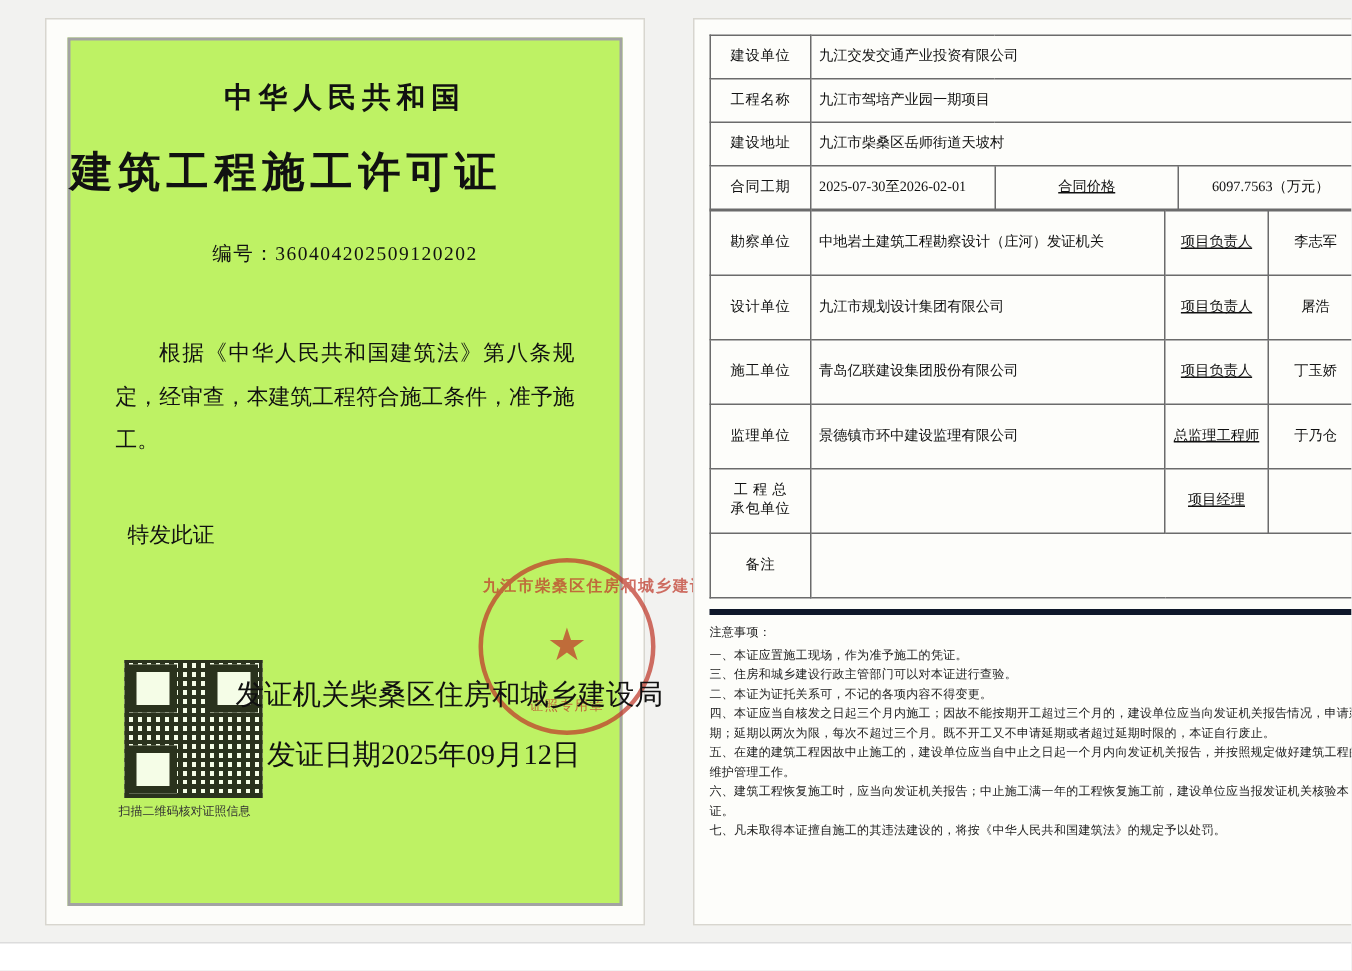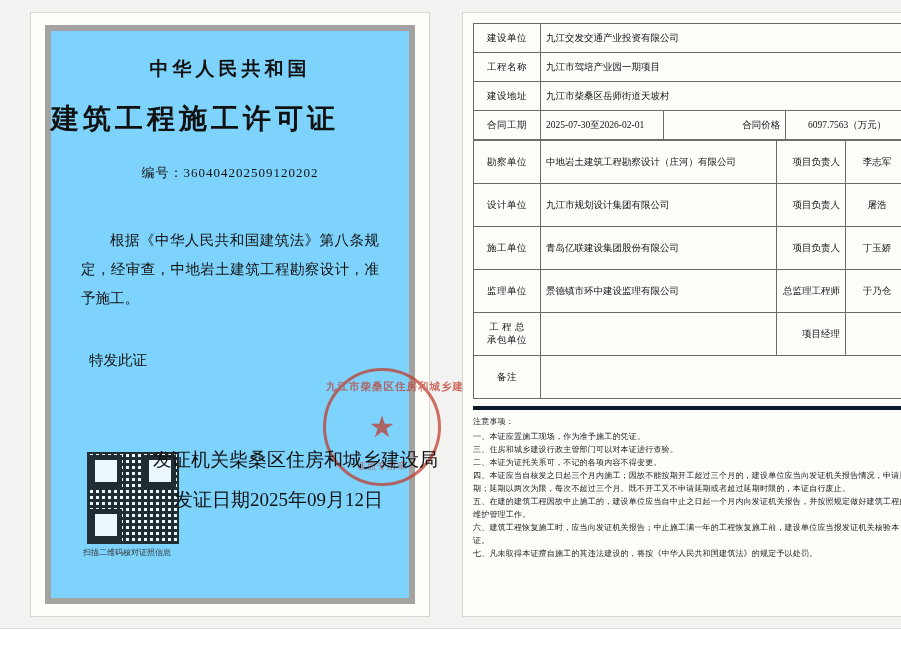--- a/index.html
+++ b/index.html
@@ -28,23 +28,23 @@
     width: 400px;
     height: 605px;
     padding: 0;
   }
   .left-inner {
     position: absolute;
     left: 14px;
     top: 12px;
     right: 14px;
     bottom: 12px;
-    border: 6px solid #a3a3a3;
+    border: 2px solid #a3a3a3;
     box-sizing: border-box;
-    background: #7dd3fc;
+    background: #bef264;
   }
   .cert-title-sm {
     text-align: center;
     font-size: 19px;
     letter-spacing: 4px;
     margin-top: 25px;
     color: #111;
     font-weight: bold;
   }
   .cert-title-lg {
@@ -83,21 +83,21 @@
     text-align: right;
     font-size: 19px;
     color: #111;
     line-height: 2.1;
   }
   .sig-line { white-space: nowrap; }
   
   .qr-wrap {
     position: absolute;
     left: 36px;
-    bottom: 40px;
+    bottom: 56px;
     width: 96px;
   }
   .qr-code {
     width: 92px;
     height: 92px;
     background:
       repeating-linear-gradient(90deg,#111 0 3px,transparent 3px 6px),
       repeating-linear-gradient(0deg,#111 0 3px,transparent 3px 6px);
     background-color: #fff;
     opacity: .85;
@@ -190,22 +190,23 @@
     line-height: 1.35;
   }
   td.lbl {
     width: 56px;
     text-align: center;
     letter-spacing: 0.5px;
     white-space: nowrap;
   }
   td.lbl2 {
     width: 58px;
-    text-align: right;
-    white-space: nowrap;
+    text-align: center;
+    white-space: nowrap;
+    text-decoration: underline;
   }
   td.val { text-align: left; }
   td.val-c { text-align: center; }
   .section-title {
     text-align: center;
     font-size: 10px;
     padding: 4px 0 4px 0;
     color: #111;
     letter-spacing: 1px;
   }
@@ -245,21 +246,21 @@
     <div class="left-inner">
 
       <div class="cert-title-sm">中华人民共和国</div>
 
       <div class="cert-title-lg">建筑工程施工许可证</div>
 
       <div class="cert-number">
         <span>编号：</span><span>360404202509120202</span>
       </div>
 
-      <div class="cert-body">根据《中华人民共和国建筑法》第八条规定，经审查，中地岩土建筑工程勘察设计，准予施工。</div>
+      <div class="cert-body">根据《中华人民共和国建筑法》第八条规定，经审查，本建筑工程符合施工条件，准予施工。</div>
 
       <div class="cert-issue">特发此证</div>
 
       <div class="qr-wrap">
         <div class="qr-code">
           <div class="qr-eye3"></div>
         </div>
         <div class="qr-caption">扫描二维码核对证照信息</div>
       </div>
 
@@ -305,21 +306,21 @@
           <td class="val-c" style="width:86px">6097.7563（万元）</td>
         </tr>
       </tbody>
         </table>
 
 
       <table class="info parties">
         <tbody>
             <tr>
           <td class="lbl">勘察单位</td>
-          <td class="val">中地岩土建筑工程勘察设计（庄河）有限公司</td>
+          <td class="val">中地岩土建筑工程勘察设计（庄河）发证机关</td>
           <td class="lbl2">项目负责人</td>
           <td class="val-c" style="width:52px">李志军</td>
         </tr>
         <tr>
           <td class="lbl">设计单位</td>
           <td class="val">九江市规划设计集团有限公司</td>
           <td class="lbl2">项目负责人</td>
           <td class="val-c">屠浩</td>
         </tr>
         <tr>

